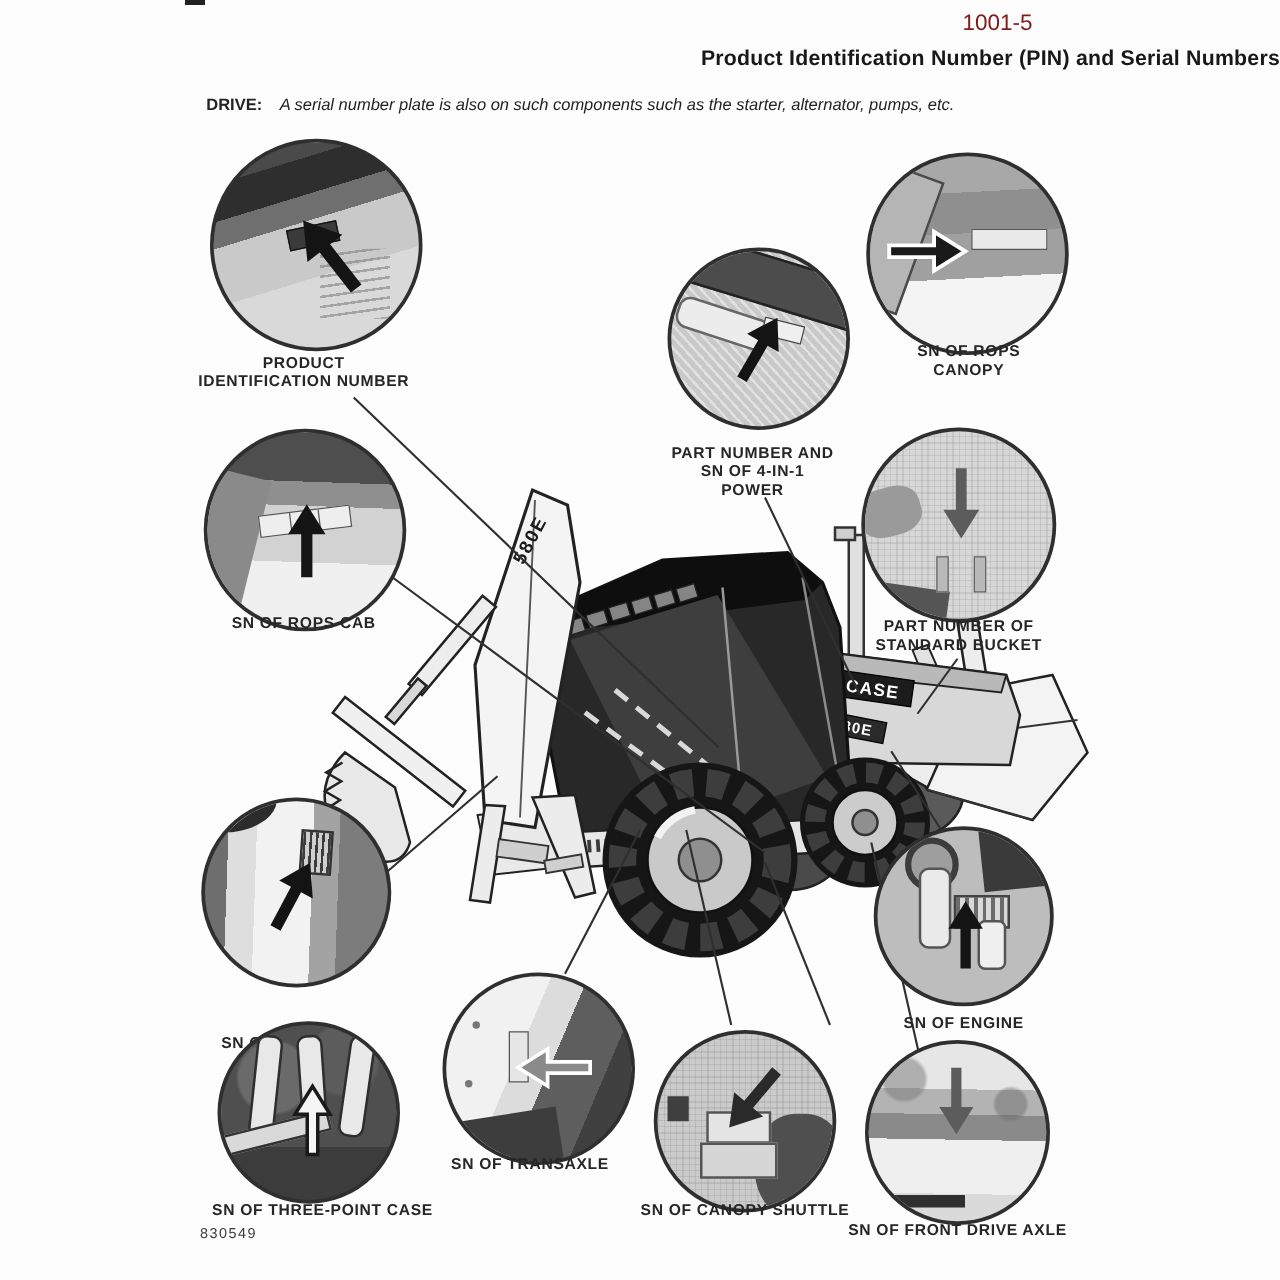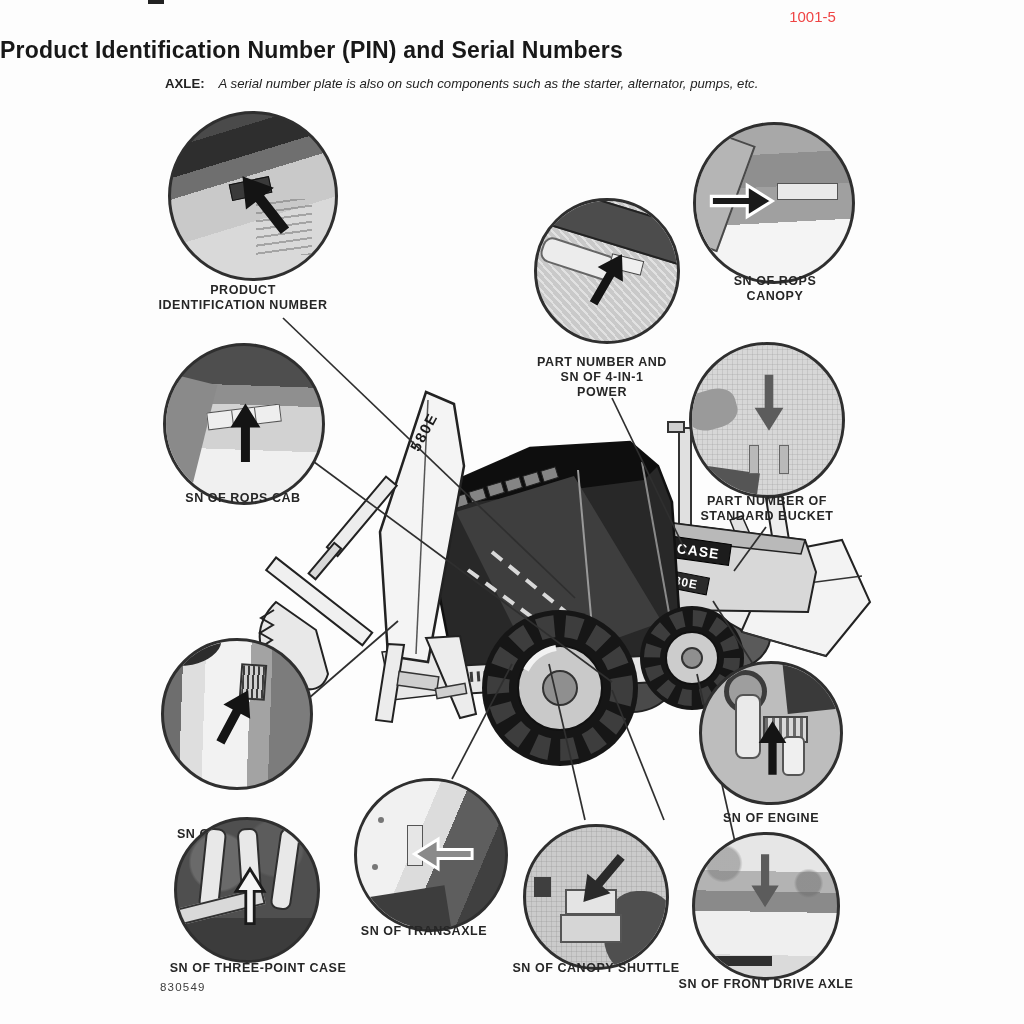--- a/index.html
+++ b/index.html
@@ -2,22 +2,22 @@
 <html><head>
 <meta charset="utf-8">
 <style>
   html,body{margin:0;padding:0}
   body{width:1024px;height:1024px;position:relative;overflow:hidden;background:#fdfdfd;
        font-family:"Liberation Sans",sans-serif;color:#1f1f1f}
   .abs{position:absolute}
   .scan-mark{left:148px;top:0;width:16px;height:4px;background:#222}
 
   
-  .page-number{left:770px;top:8px;width:85px;text-align:center;font-size:15px;color:#ef4444}
-  .page-title{left:0;top:37px;width:1024px;text-align:left;font-size:23px;font-weight:bold;color:#181818;letter-spacing:.2px}
+  .page-number{left:770px;top:8px;width:85px;text-align:left;font-size:18px;color:#7f1d1d}
+  .page-title{left:0;top:37px;width:1024px;text-align:right;font-size:17px;font-weight:bold;color:#181818;letter-spacing:.2px}
   .note-row{left:165px;top:76px;width:700px;font-size:13.2px;color:#222}
   .note-row .nl{font-weight:bold;font-style:normal;margin-right:14px}
   .note-row .nt{font-style:italic}
 
   
   .circle{position:absolute;border-radius:50%;border:3px solid #2f2f2f;overflow:hidden;box-sizing:border-box;background:#cfcfcf}
   .label{position:absolute;text-align:center;font-weight:bold;font-size:12.5px;letter-spacing:.55px;color:#262626;line-height:1.18}
   .arr{position:absolute;pointer-events:none}
   .shape{position:absolute}
 
@@ -88,21 +88,21 @@
   svg text{font-family:"Liberation Sans",sans-serif}
 </style>
 </head>
 <body>
 
 <div class="abs scan-mark"></div>
 
 <div class="abs page-number">1001-5</div>
 <div class="abs page-title">Product Identification Number (PIN) and Serial Numbers</div>
 <div class="abs note-row">
-  <span class="nl">AXLE:</span><span class="nt">A serial number plate is also on such components such as the starter, alternator, pumps, etc.</span>
+  <span class="nl">DRIVE:</span><span class="nt">A serial number plate is also on such components such as the starter, alternator, pumps, etc.</span>
 </div>
 
 <svg class="abs" style="left:230px;top:370px" width="670" height="430" viewBox="0 0 670 430">
 
   <circle cx="505" cy="262" r="36" fill="#5a5a5a" stroke="#222" stroke-width="2"></circle>
   <circle cx="402" cy="292" r="50" fill="#4a4a4a" stroke="#222" stroke-width="2"></circle>
 
   <polygon points="152,282 480,252 502,292 162,330" fill="#e9e9e9" stroke="#222" stroke-width="1.5"></polygon>
 
   <g>

